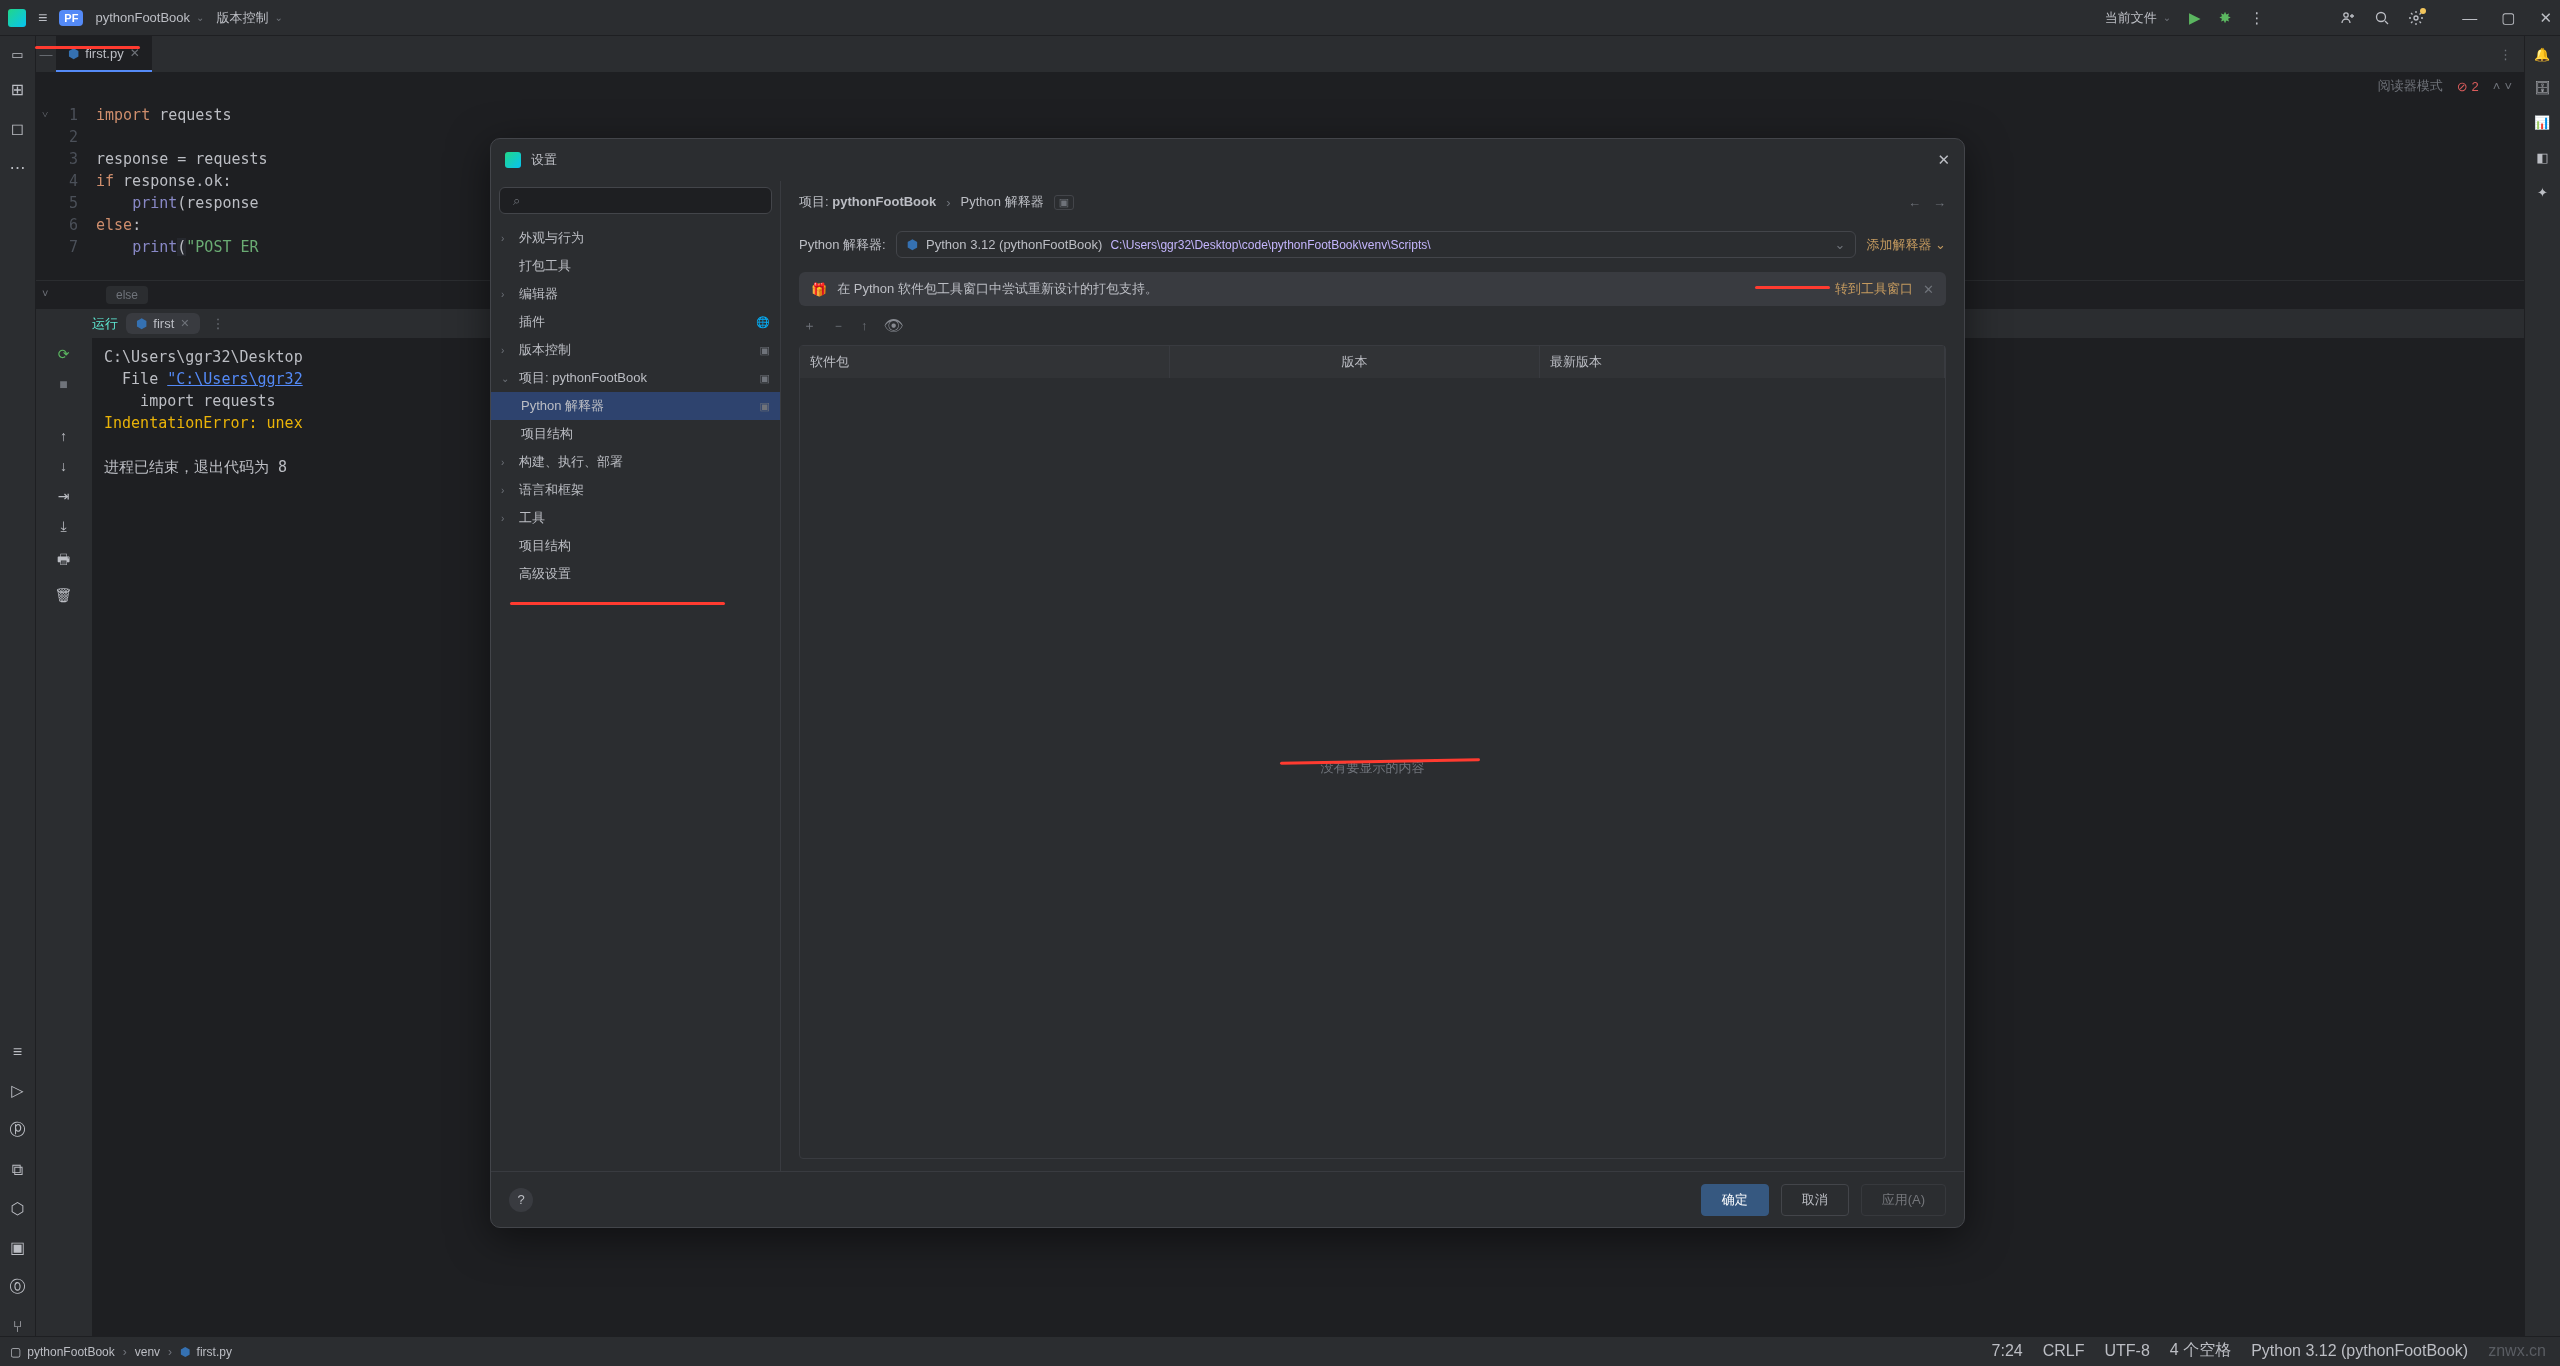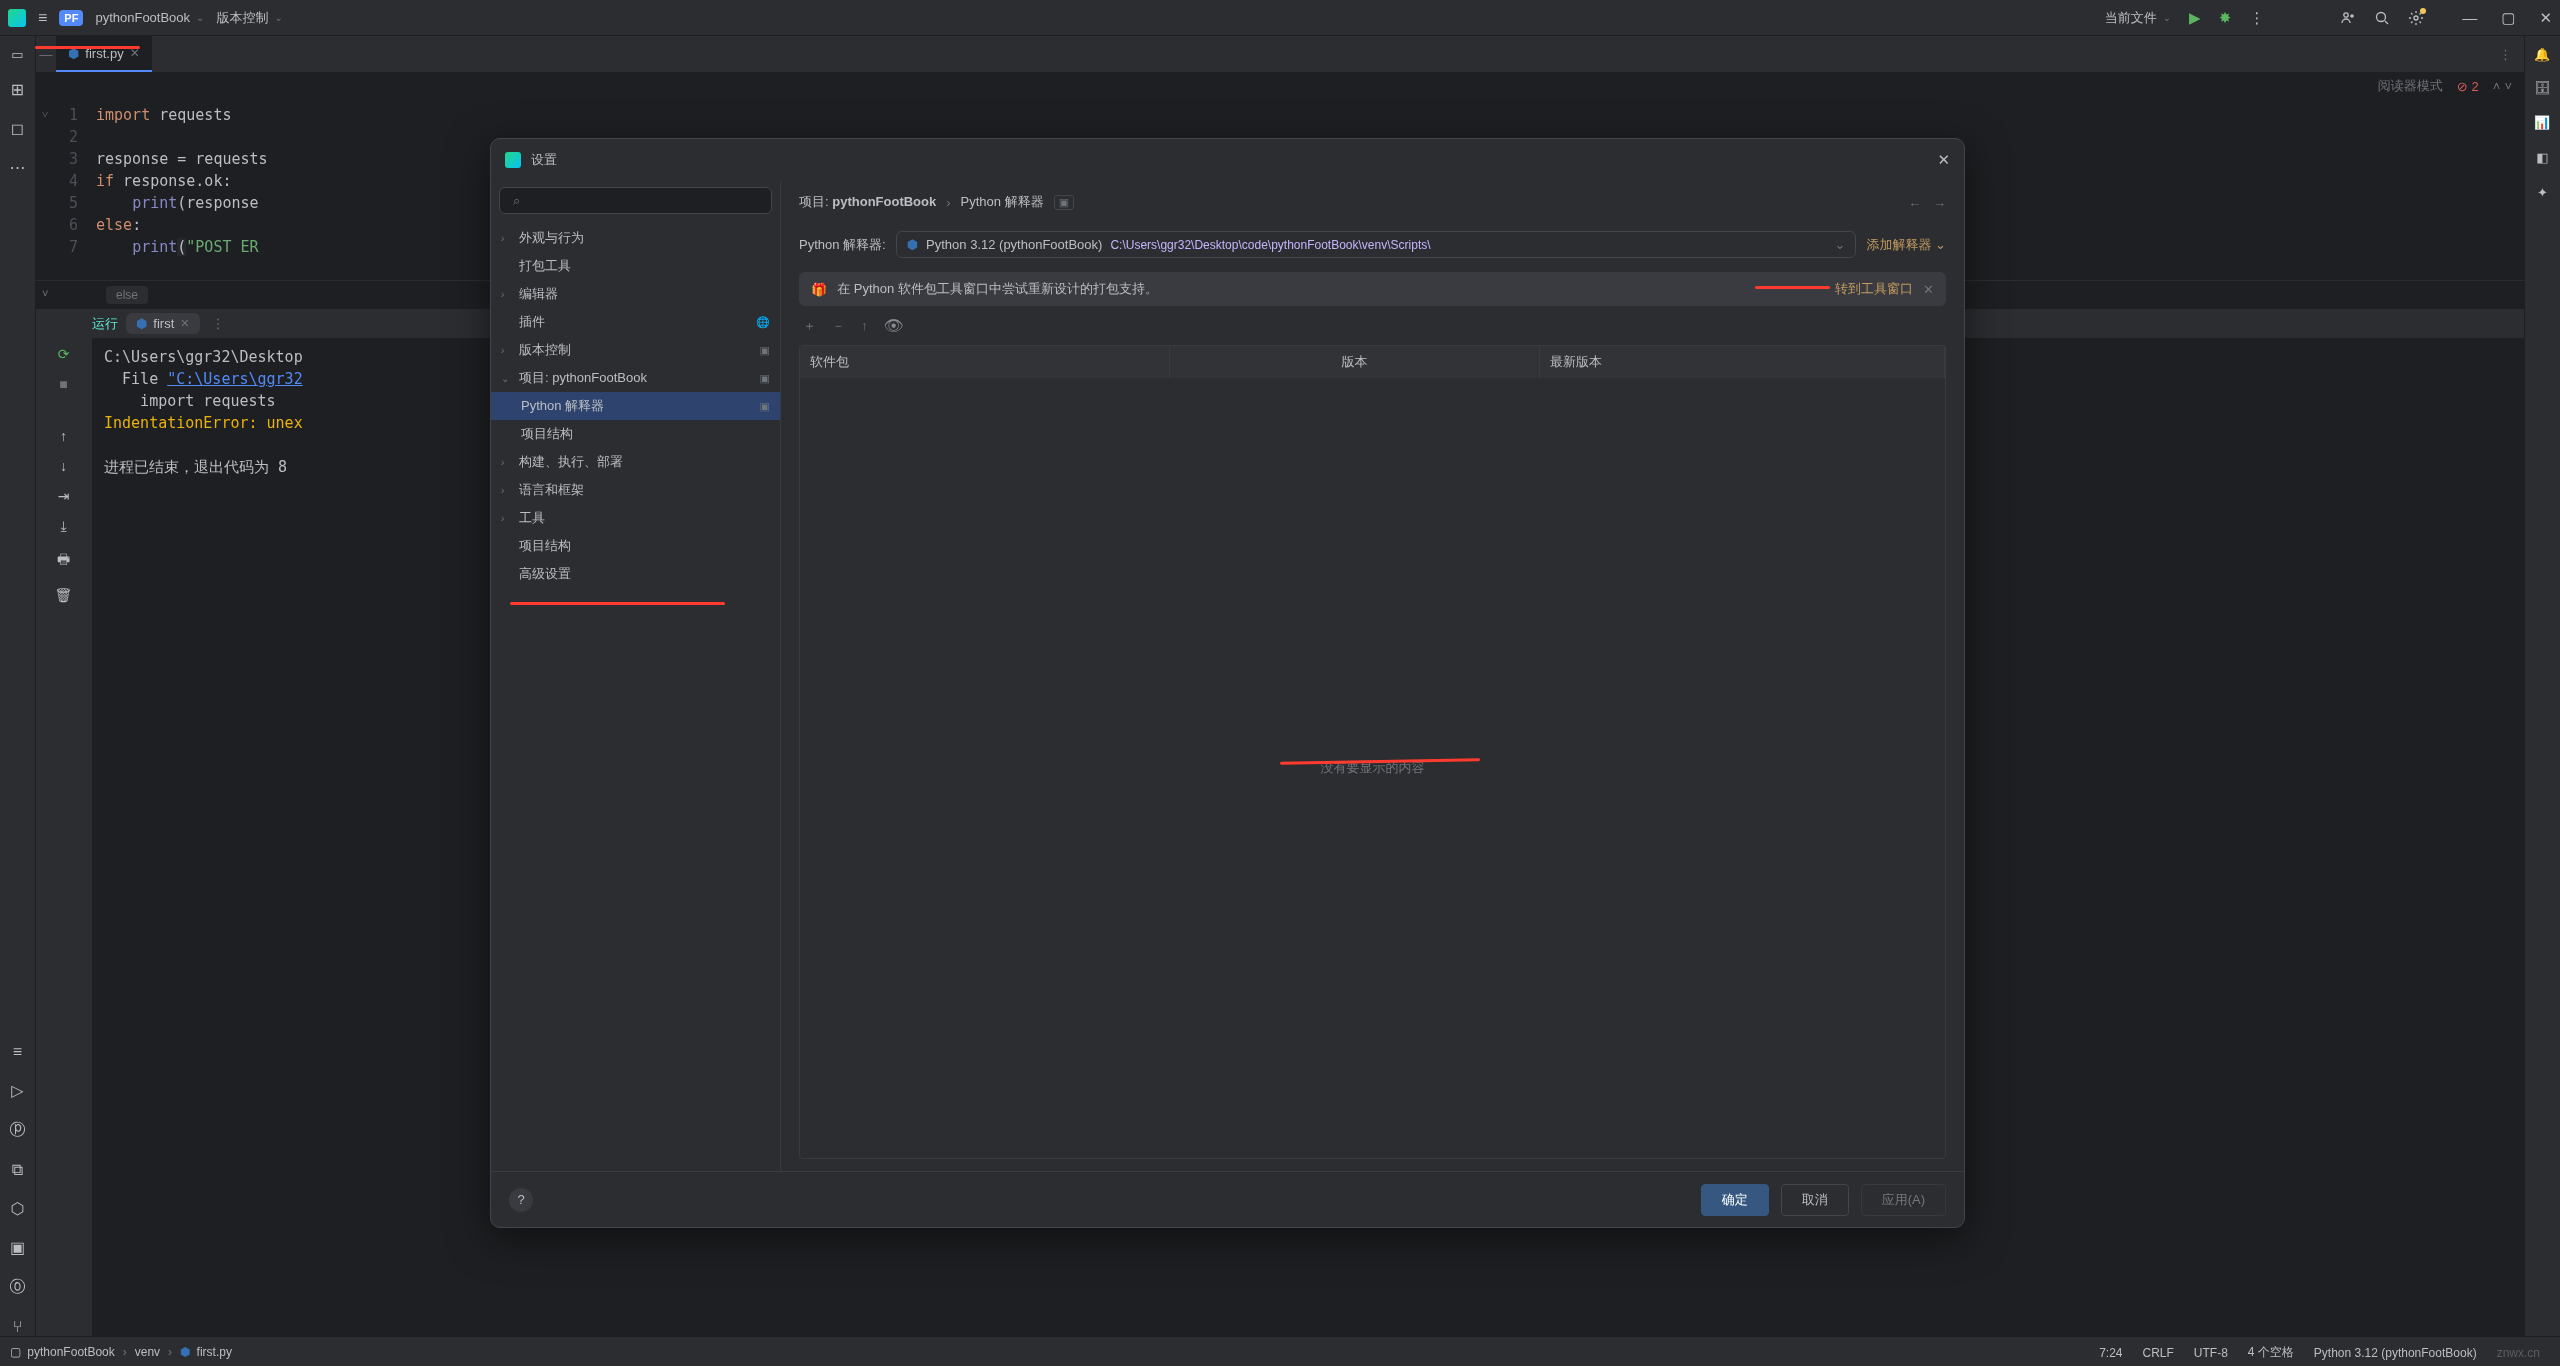--- a/index.html
+++ b/index.html
@@ -92,21 +92,21 @@
 .run-console { flex:1; font-family:"Consolas",monospace; font-size:15px; line-height:22px; padding:8px 12px; white-space:pre; }
 .run-console .path-link { color:#548af7; text-decoration:underline; }
 .run-console .err { color:#eab308; }
 
 
 .bottom-nav { height:30px; background:#2b2d30; display:flex; align-items:center; padding:0 10px; gap:8px; border-top:1px solid #1e1f22; font-size:12px; }
 .bottom-nav .crumb { display:flex; align-items:center; gap:6px; }
 .bottom-nav .sep { color:#6f737a; }
 
 
-.status-bar { position:absolute; right:20px; bottom:5px; display:flex; gap:20px; font-size:12px; color:#bcbec4; align-items:center; }
+.status-bar { position:absolute; right:14px; bottom:5px; display:flex; gap:20px; font-size:16px; color:#bcbec4; align-items:center; }
 .watermark { color:#5a5d63; }
 
 
 .dialog {
   position:absolute;
   left:490px; top:110px;
   width:1475px; height:1090px;
   background:#2b2d30;
   border:1px solid #43454a;
   border-radius:10px;

